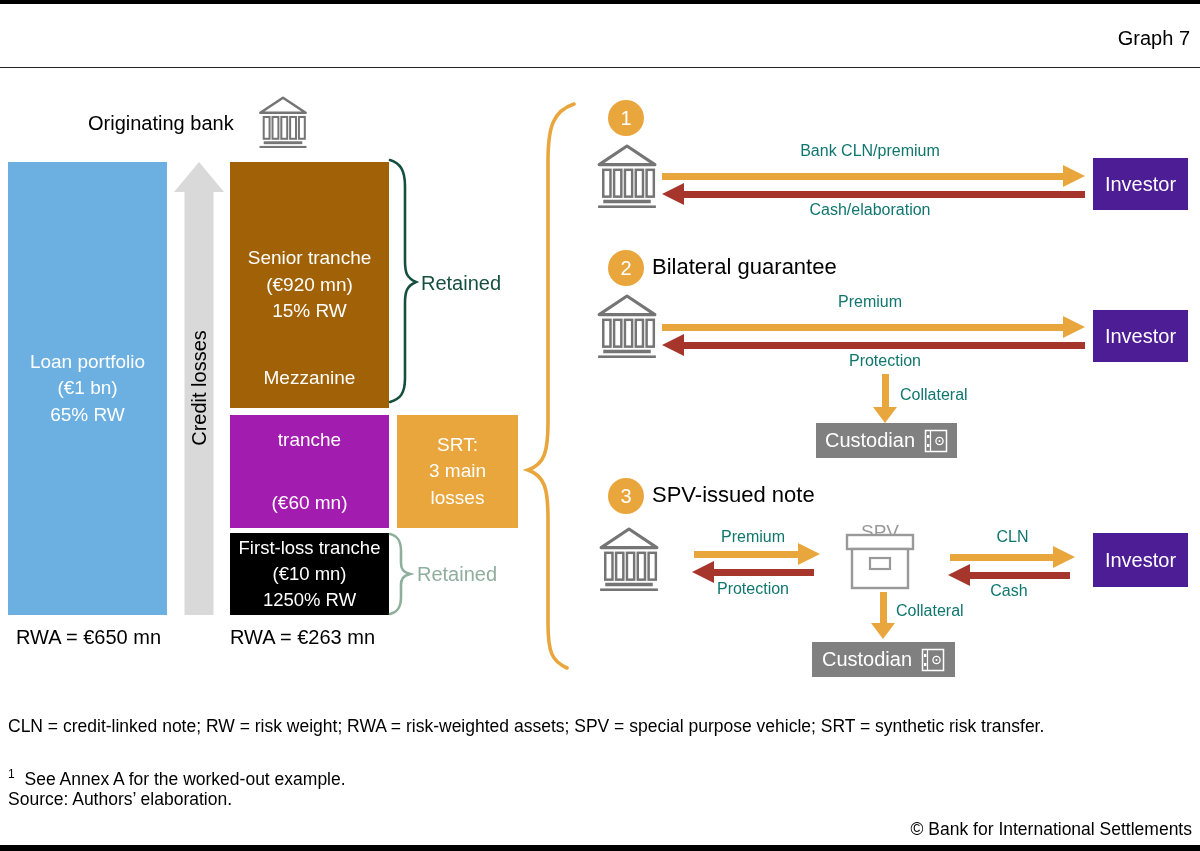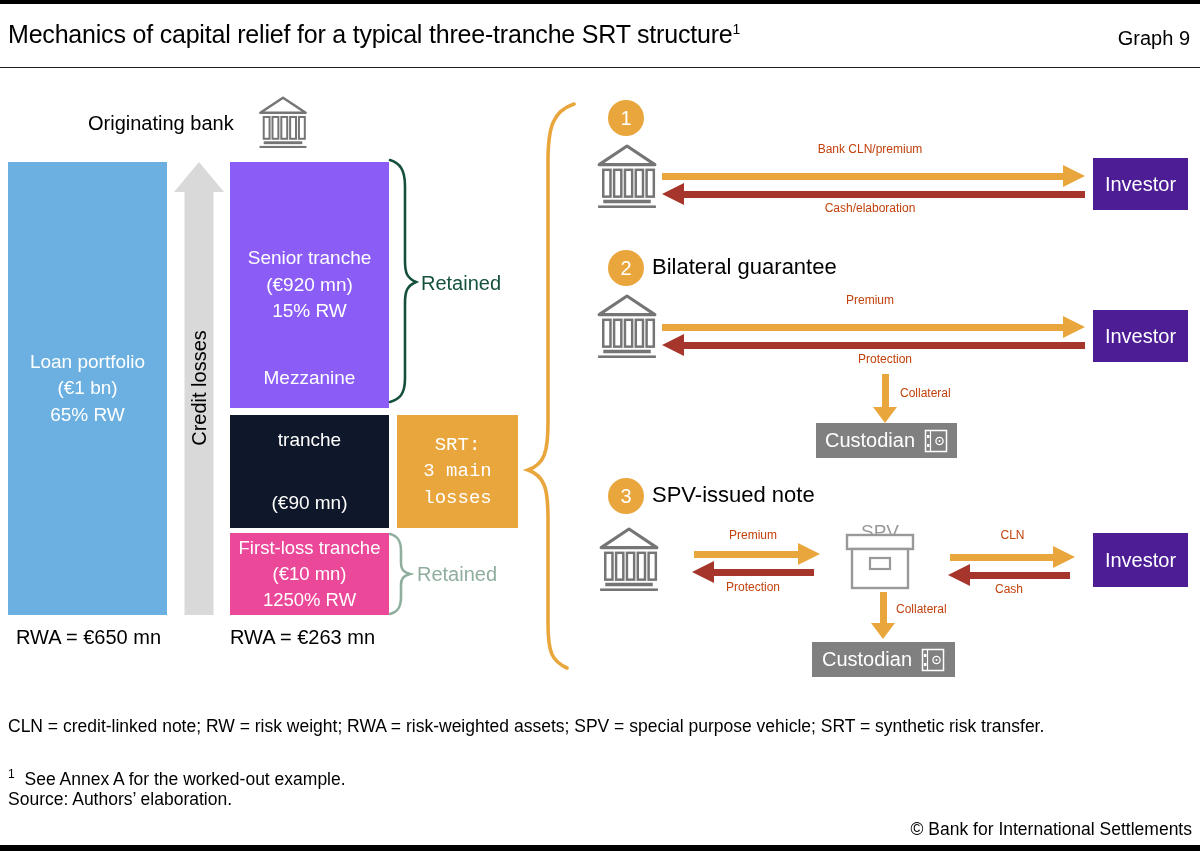--- a/index.html
+++ b/index.html
@@ -17,24 +17,24 @@
   .header-rule { left:0; top:67px; width:1200px; height:1px; background:#222; }
 
   
   .box {
     position:absolute; display:flex; flex-direction:column;
     align-items:center; justify-content:center;
     color:#fff; text-align:center; font-size:19px; line-height:1.4;
   }
   .box span { display:block; }
   .loan      { background:#6CB0E1; }
-  .senior    { background:#8b5cf6; }
-  .mezz      { background:#0f172a; line-height:1.38;gap:36px; }
-  .firstloss { background:#ec4899; font-size:18.5px; }
-  .srt       { background:#E9A63C;font-family:Liberation Mono, monospace; }
+  .senior    { background:#a16207; }
+  .mezz      { background:#a21caf; line-height:1.38;gap:36px; }
+  .firstloss { background:#000000; font-size:18.5px; }
+  .srt       { background:#E9A63C; }
 
   .black-label { position:absolute; font-size:20px; color:#000; white-space:nowrap; }
   .retained-dark  { position:absolute; font-size:20px; color:#15503E; }
   .retained-light { position:absolute; font-size:20px; color:#8FAE9D; }
 
   .credit-losses {
     position:absolute; left:199px; top:388px; font-size:20px; color:#000;
     white-space:nowrap; transform:translate(-50%,-50%) rotate(-90deg);
   }
 
@@ -48,21 +48,21 @@
   .h-arrow.rightward .head { right:0; border-left:22px solid var(--c); }
   .h-arrow.left .head { left:0; border-right:22px solid var(--c); }
 
   
   .v-arrow { position:absolute; width:24px; --c:#E9A63C; }
   .v-arrow .shaft { position:absolute; left:8.5px; top:0; bottom:15px; width:7px; background:var(--c); }
   .v-arrow .head { position:absolute; bottom:0; left:0; width:0; height:0;
     border-left:12px solid transparent; border-right:12px solid transparent;
     border-top:16px solid var(--c); }
 
-  .alabel { position:absolute; font-size:12px; color:#c2410c; text-align:center; white-space:nowrap; }
+  .alabel { position:absolute; font-size:16px; color:#0f766e; text-align:center; white-space:nowrap; }
 
   .num {
     position:absolute; width:36px; height:36px; border-radius:50%;
     background:#E9A63C; color:#fff; display:flex; align-items:center;
     justify-content:center; font-size:20px;
   }
   .sec-title { position:absolute; font-size:22px; color:#000; white-space:nowrap; }
 
   .investor {
     position:absolute; background:#4c1d95; color:#fff; display:flex;
@@ -78,22 +78,21 @@
   .foot { position:absolute; font-size:17.5px; color:#000; }
   .foot sup { font-size:12px; }
   .bottom-rule { left:0; top:845px; width:1200px; height:6px; background:#000; }
 </style>
 </head>
 <body>
 
 <div id="canvas">
 
   <div class="abs top-rule"></div>
-  <div class="abs page-title"><span>Mechanics of capital relief for a typical three-tranche SRT structure</span><sup>1</sup></div>
-  <div class="abs graph-label">Graph 9</div>
+  <div class="abs graph-label">Graph 7</div>
   <div class="abs header-rule"></div>
 
   <div class="black-label" style="left:88px; top:112px;">Originating bank</div>
   <svg class="abs" style="left:254px; top:96px;" width="58" height="52" viewBox="0 0 60 62">
     <path d="M30 2 L3 20 L57 20 Z" fill="none" stroke="#757575" stroke-width="3" stroke-linejoin="round"></path>
     <g fill="none" stroke="#757575" stroke-width="2.4">
       <rect x="7" y="25" width="7" height="26"></rect>
         <rect x="17.5" y="25" width="7" height="26"></rect>
       <rect x="28" y="25" width="7" height="26"></rect>
         <rect x="38.5" y="25" width="7" height="26"></rect>
@@ -116,21 +115,21 @@
   <div class="credit-losses">Credit losses</div>
 
   <div class="box senior" style="left:230px; top:162px; width:159px; height:246px;">
     <span>Senior tranche</span>
     <span>(€920 mn)</span>
     <span>15% RW</span>
   </div>
   <div class="box mezz" style="left:230px; top:415px; width:159px; height:113px;">
     <span>Mezzanine</span>
     <span>tranche</span>
-    <span>(€90 mn)</span>
+    <span>(€60 mn)</span>
     <span>0% RW</span>
   </div>
   <div class="box firstloss" style="left:230px; top:533px; width:159px; height:82px;">
     <span>First-loss tranche</span>
     <span>(€10 mn)</span>
     <span>1250% RW</span>
   </div>
   <div class="box srt" style="left:397px; top:415px; width:121px; height:113px;">
     <span>SRT:</span>
     <span>3 main</span>

